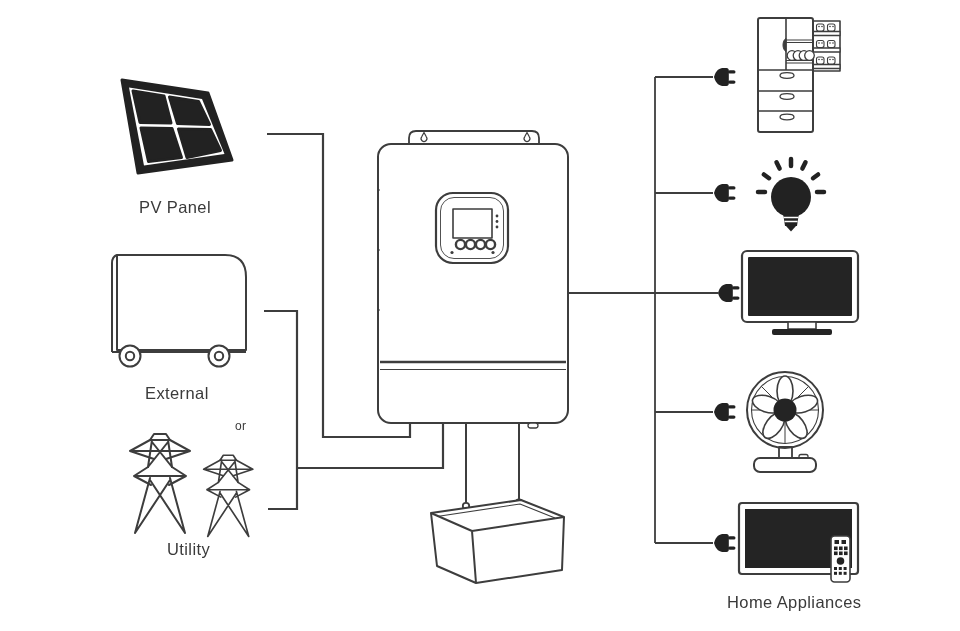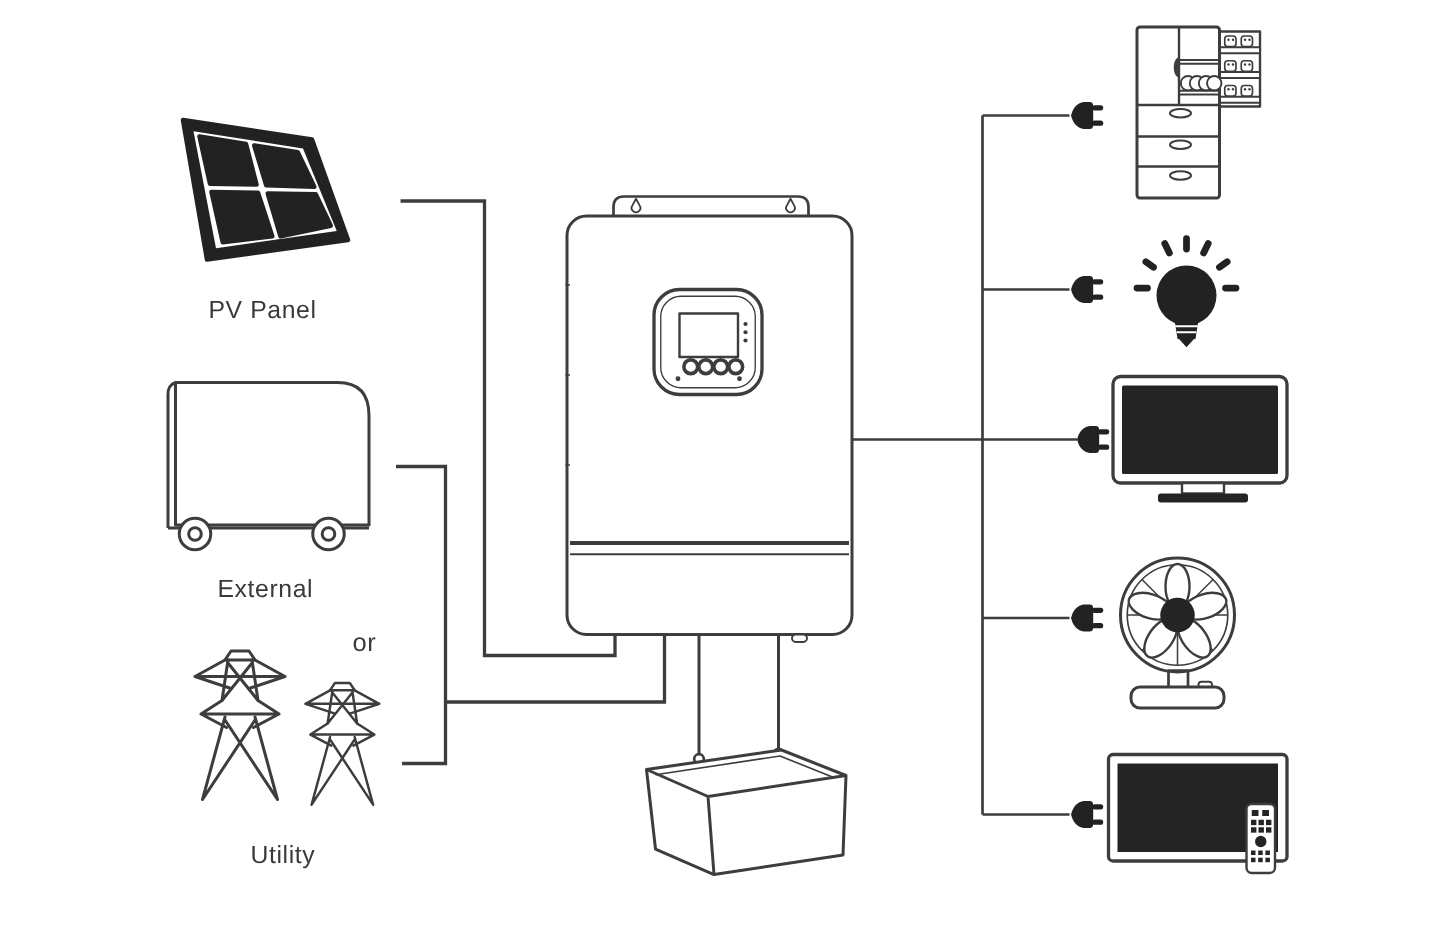--- a/index.html
+++ b/index.html
@@ -5,21 +5,21 @@
   html,body{margin:0;padding:0;background:#fff;}
   .canvas{
     position:relative;width:960px;height:631px;background:#ffffff;
     font-family:"Liberation Sans",sans-serif;overflow:hidden;
   }
   .canvas svg{position:absolute;left:0;top:0;}
   .lbl{
     position:absolute;color:#3a3a3a;font-size:16.5px;letter-spacing:.4px;
     white-space:nowrap;font-family:"Liberation Sans",sans-serif;
   }
-  .lbl.or{font-size:17px;}
+  .lbl.or{font-size:12px;}
 </style>
 </head>
 <body>
 
 <div class="canvas">
 
 <svg width="960" height="631" viewBox="0 0 960 631">
   <defs>
     <g id="plug">
       <path d="M1,0 L2,-3 C4,-7.5 7.5,-9 10.5,-9 L13.5,-9 C15,-9 15.8,-8 15.8,-6.5 L15.8,6.5 C15.8,8 15,9 13.5,9 L10.5,9 C7.5,9 4,7.5 2,3 Z" fill="#222"></path>
@@ -257,15 +257,16 @@
             <rect x="838.8" y="571.8" width="3" height="3"></rect>
             <rect x="843.6" y="571.8" width="3" height="3"></rect>
       </g>
     </g>
   </g>
 </svg>
 
 <div class="lbl" style="left:139px;top:198px">PV Panel</div>
 <div class="lbl" style="left:145px;top:384px">External</div>
 <div class="lbl or" style="left:235px;top:419px">or</div>
-<div class="lbl" style="left:167px;top:561px">Utility</div>
+<div class="lbl" style="left:167px;top:540px">Utility</div>
+<div class="lbl" style="left:727px;top:593px">Home Appliances</div>
 
 </div>
 
 </body></html>

